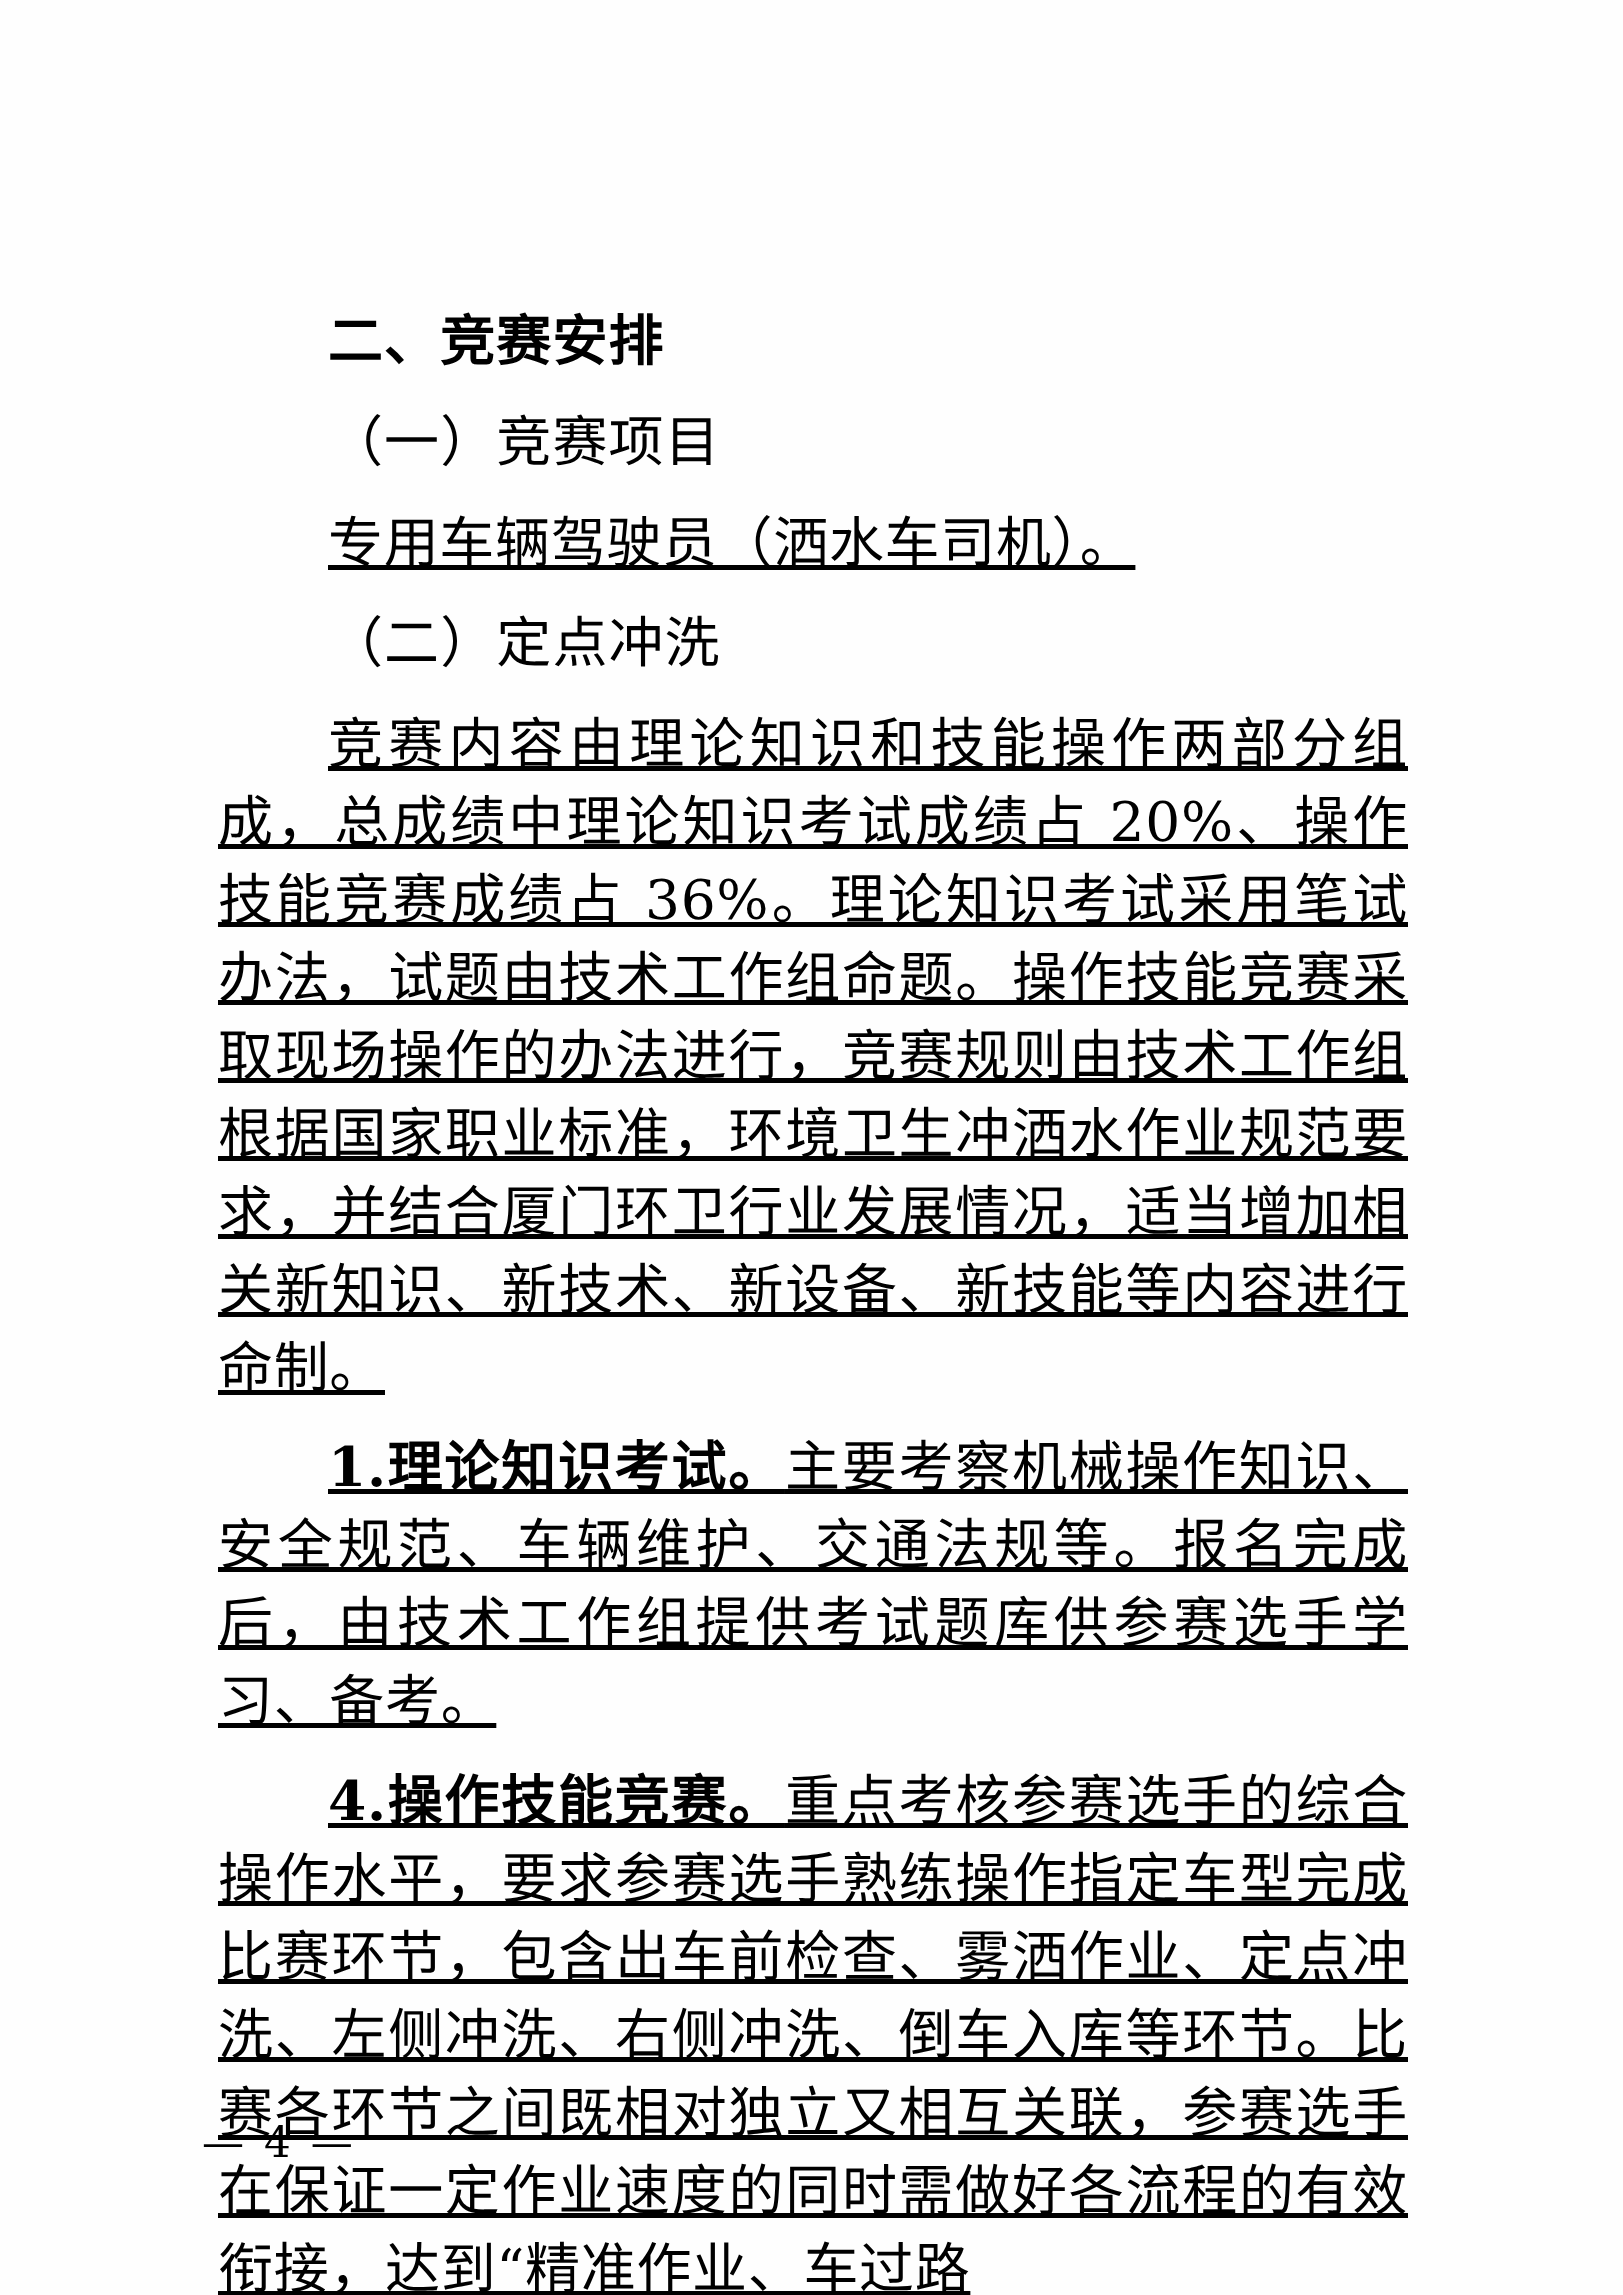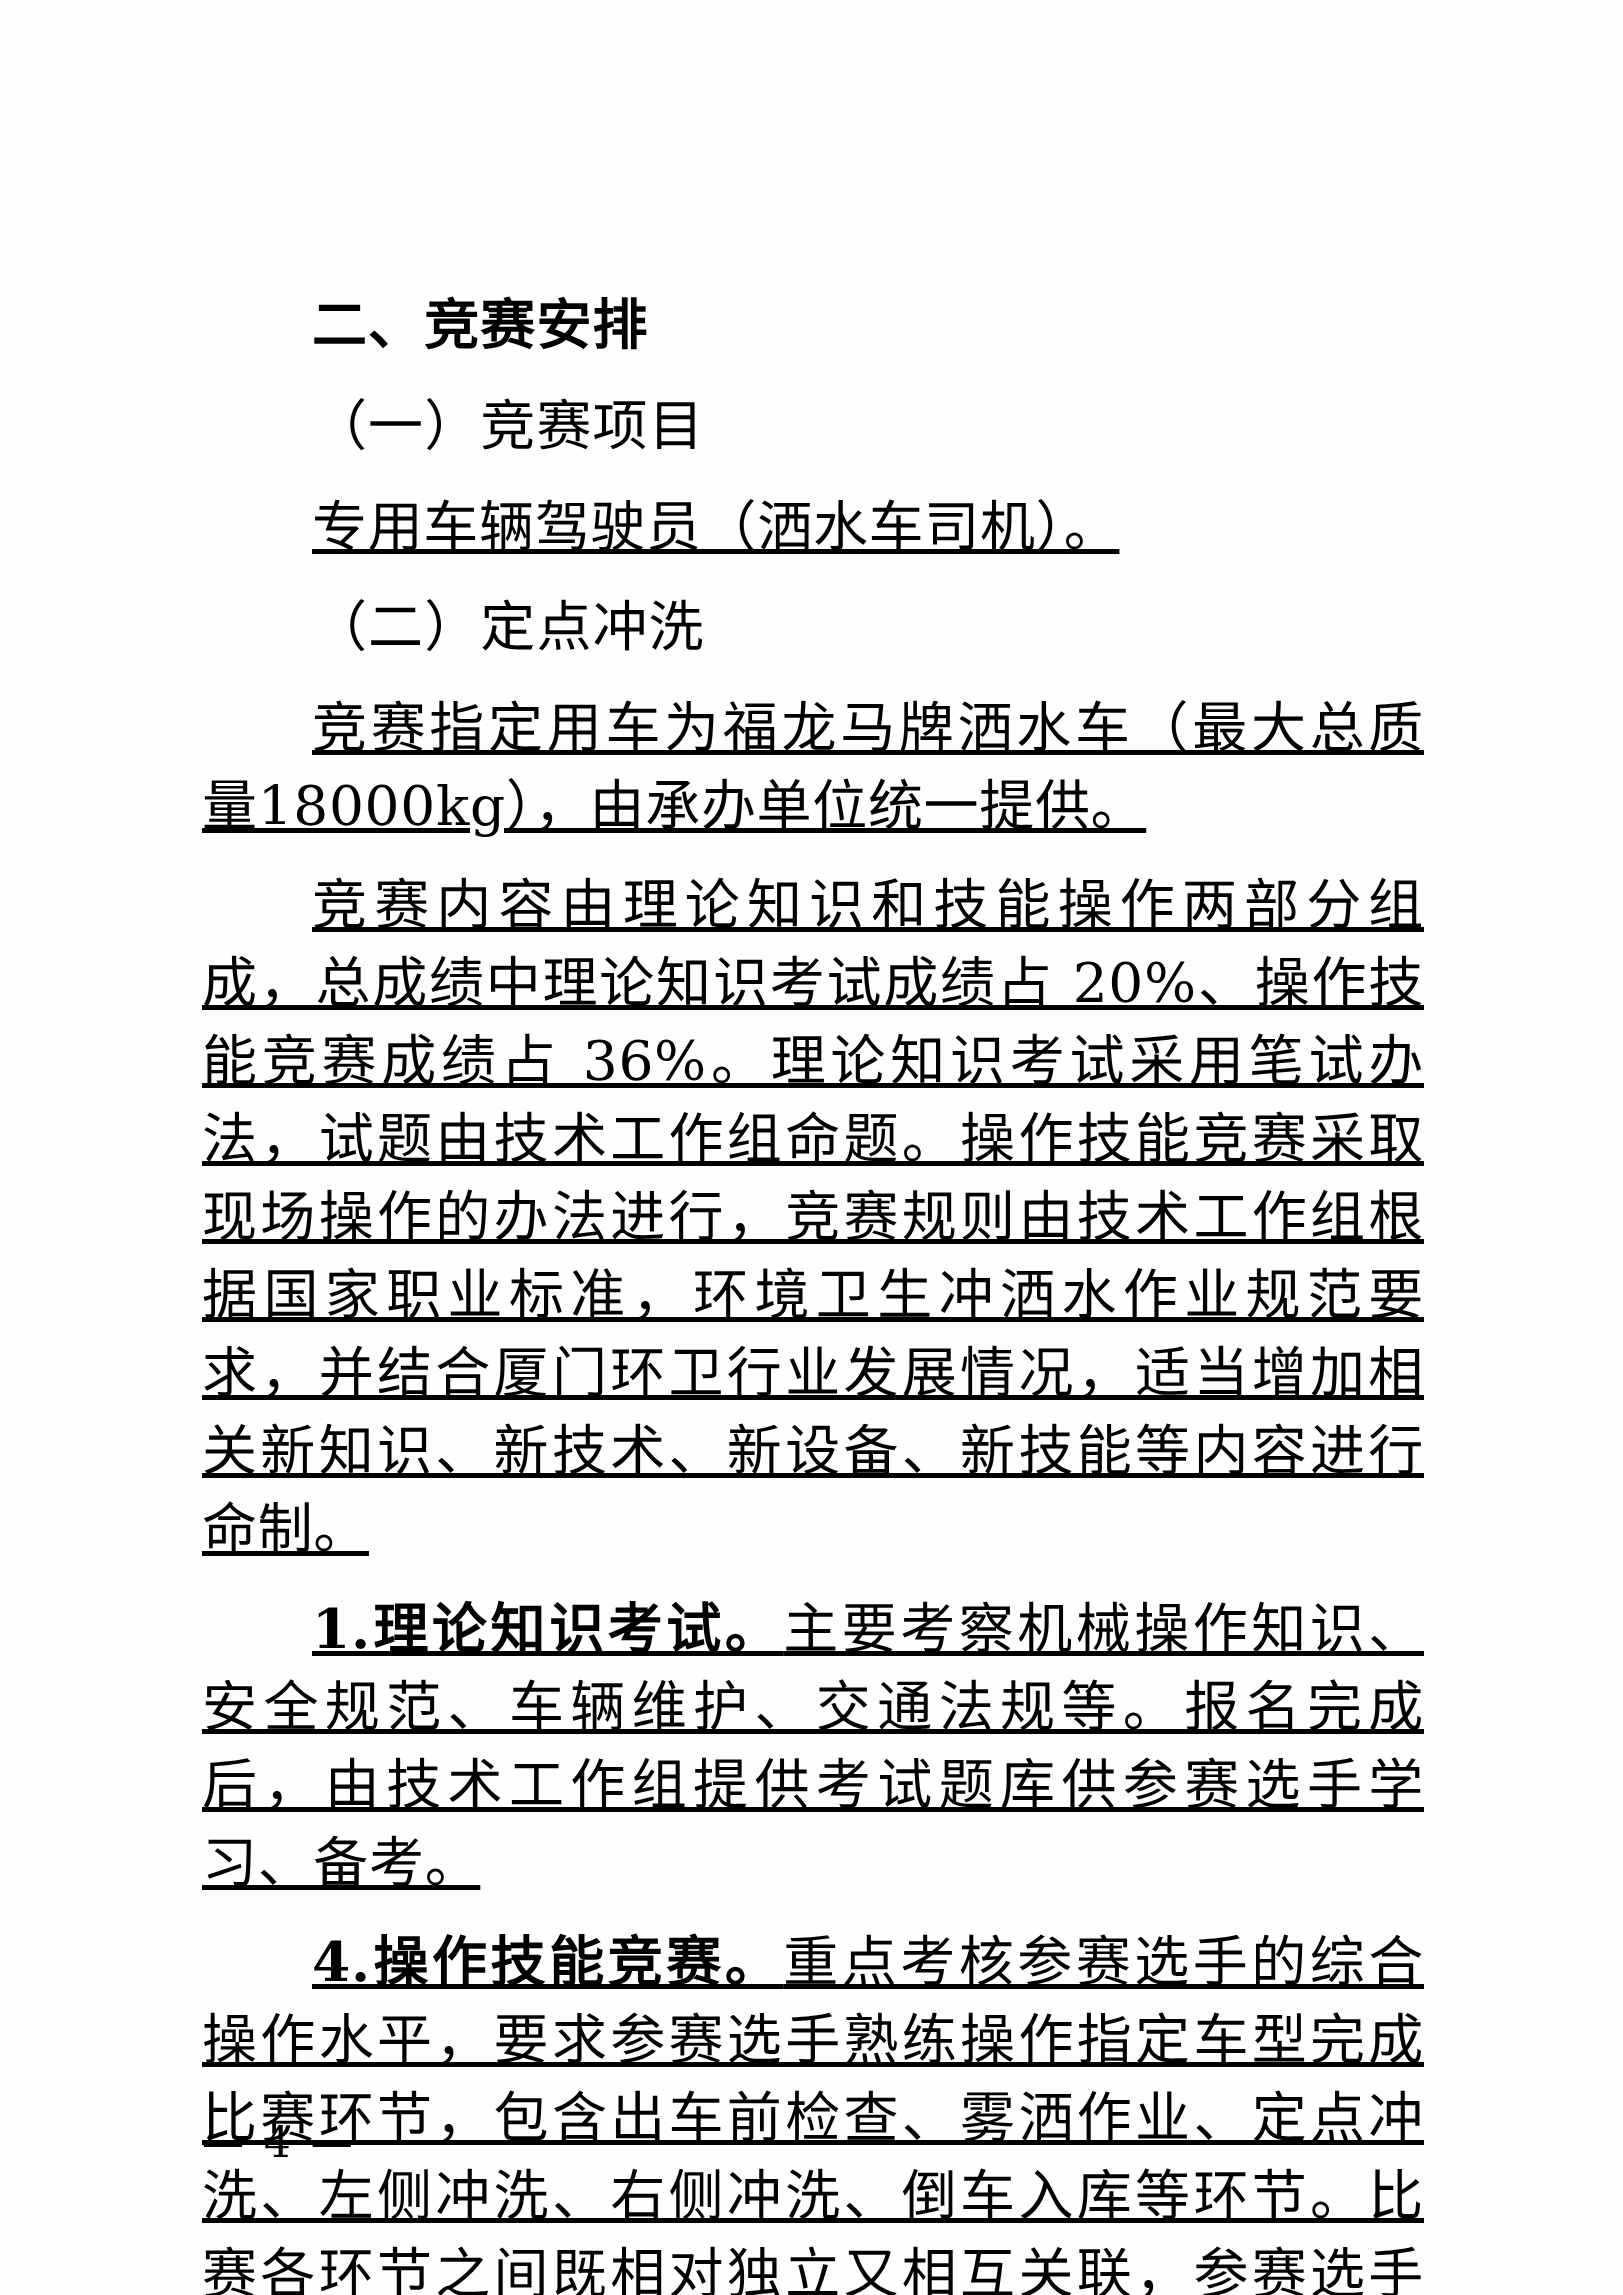--- a/index.html
+++ b/index.html
@@ -33,21 +33,21 @@
 
   
   .line-h1,
   .line-h2,
   .para {
     font-size: 55px;
     line-height: 78px;
     letter-spacing: 0.012em;
     text-align: justify;
     text-justify: inter-character;
-    margin: 0;
+    margin: 16px;
     white-space: normal;
   }
 
   
   .line-h1 {
     font-weight: 700;
     text-indent: 2em;
     letter-spacing: 0.02em;
     margin-bottom: 23px;
   }
@@ -94,21 +94,20 @@
   <div class="content">
 
     <div class="line-h1">二、竞赛安排</div>
 
     <div class="line-h2">（一）竞赛项目</div>
 
     <div class="para">专用车辆驾驶员（洒水车司机）。</div>
 
     <div class="line-h2">（二）定点冲洗</div>
 
-    <div class="para">竞赛指定用车为福龙马牌洒水车（最大总质量18000kg），由承办单位统一提供。</div>
 
 
     <div class="para">竞赛内容由理论知识和技能操作两部分组成，总成绩中理论知识考试成绩占 20%、操作技能竞赛成绩占 36%。理论知识考试采用笔试办法，试题由技术工作组命题。操作技能竞赛采取现场操作的办法进行，竞赛规则由技术工作组根据国家职业标准，环境卫生冲洒水作业规范要求，并结合厦门环卫行业发展情况，适当增加相关新知识、新技术、新设备、新技能等内容进行命制。</div>
 
     <div class="para">
       <span class="lead">1.理论知识考试。</span><span>主要考察机械操作知识、安全规范、车辆维护、交通法规等。报名完成后，由技术工作组提供考试题库供参赛选手学习、备考。</span>
     </div>
 
     <div class="para">
       <span class="lead">4.操作技能竞赛。</span><span>重点考核参赛选手的综合操作水平，要求参赛选手熟练操作指定车型完成比赛环节，包含出车前检查、雾洒作业、定点冲洗、左侧冲洗、右侧冲洗、倒车入库等环节。比赛各环节之间既相对独立又相互关联，参赛选手在保证一定作业速度的同时需做好各流程的有效衔接，达到“精准作业、车过路</span>

